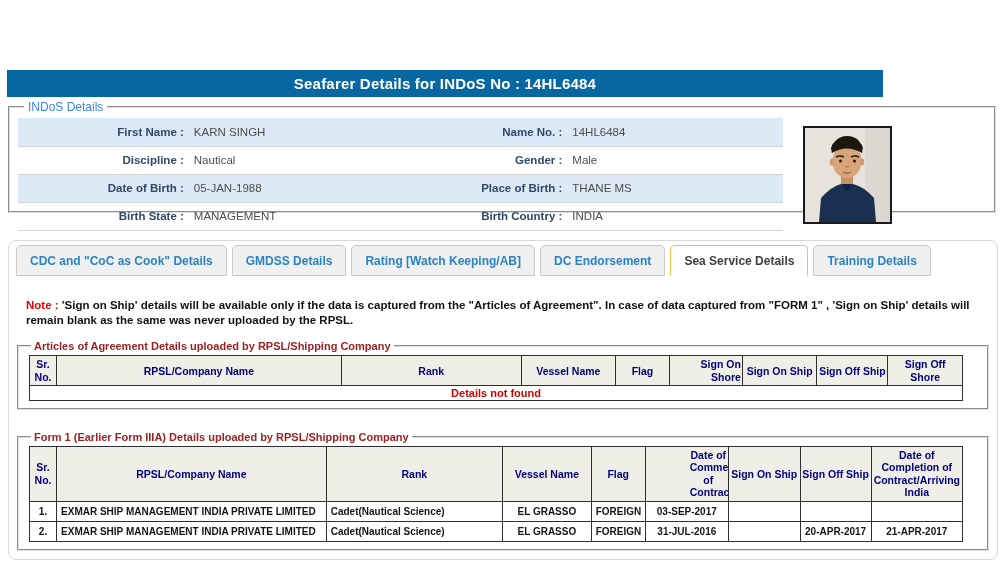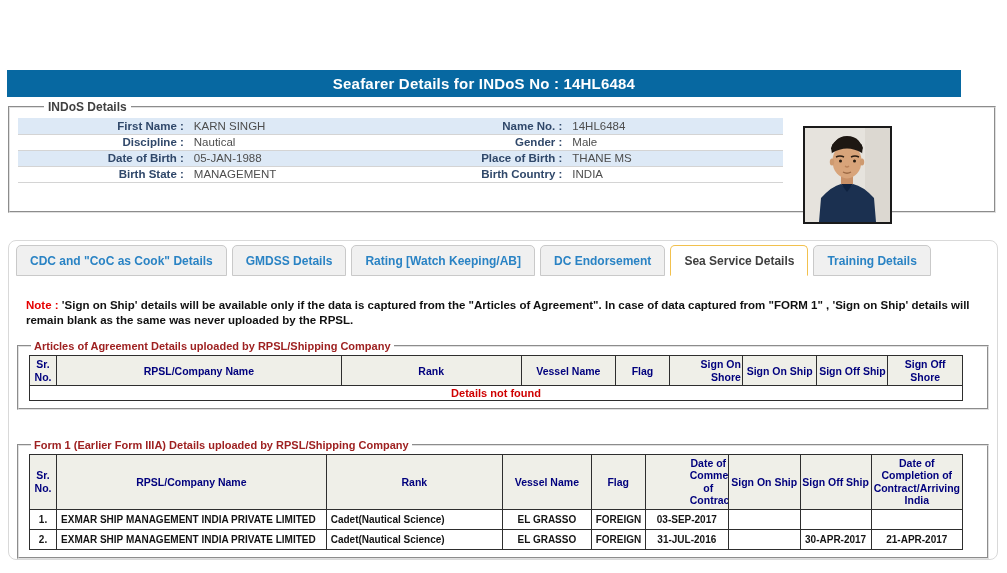--- a/index.html
+++ b/index.html
@@ -2,35 +2,35 @@
 <html><head>
 <meta charset="utf-8">
 <style>
   html,body{margin:0;padding:0;}
   body{
     width:1007px;height:573px;position:relative;overflow:hidden;
     background:#ffffff;font-family:"Liberation Sans",sans-serif;
   }
   
   .titlebar{
-    position:absolute;left:7px;top:70px;width:954px;height:27px;
+    position:absolute;left:7px;top:70px;width:876px;height:27px;
     background:#0768A1;color:#ffffff;font-weight:bold;font-size:15px;
     text-align:center;line-height:27px;letter-spacing:.2px;
   }
   
   fieldset{border:2px groove #e0e0e0;background:#fff;}
   .indos-fs{
     position:absolute;left:8px;top:100px;width:988px;height:113px;
     box-sizing:border-box;margin:0;padding:2px 8px 6px 8px;
   }
   .indos-fs legend{
-    font-size:12px;font-weight:bold;color:#404040;margin-left:26px;padding:0 4px;
+    font-size:12px;font-weight:normal;color:#3b82f6;margin-left:6px;padding:0 4px;
   }
   .indos-table{width:79%;border-collapse:collapse;margin-top:2px;table-layout:fixed;}
-  .indos-table tr{height:16px;}
+  .indos-table tr{height:28px;}
   .indos-table tr.alt{background:#DDE9F6;}
   .indos-table td{font-size:11.5px;border-bottom:1px solid #d4d4d4;padding:0;overflow:hidden;white-space:nowrap;}
   .indos-table td.lab{font-weight:bold;color:#30486A;text-align:right;padding-right:7px;}
   .indos-table td.val{color:#4D4D4D;text-align:left;padding-left:3px;}
   .photo-box{
     position:absolute;left:793px;top:12px;width:85px;height:94px;
     border:2px solid #1a1a1a;background:#e3e0da;
   }
   .photo-box svg{display:block;width:100%;height:100%;}
   
@@ -44,21 +44,21 @@
     padding:0 13px;height:31px;line-height:30px;box-sizing:border-box;
     font-weight:bold;font-size:12px;color:#2A83C4;cursor:pointer;white-space:nowrap;
   }
   .tab.active{background:#ffffff;border-color:#F2C14E;border-bottom-color:#ffffff;color:#404040;}
   
   .note{margin:22px 17px 0 17px;font-size:11.5px;font-weight:bold;color:#111111;line-height:1.32;}
   .note .prefix{color:#E60000;}
   
   .data-fs{margin:12px 8px 0 8px;padding:1px 5px 7px 5px;}
   .data-fs legend{font-size:11px;font-weight:bold;color:#9E2121;margin-left:7px;padding:0 3px;}
-  .form1-fs{margin-top:29px;}
+  .form1-fs{margin-top:21px;}
   table.grid{
     width:97.5%;margin:2px 0 0 5px;border-collapse:collapse;table-layout:fixed;
     border:1px solid #222;
   }
   .grid th,.grid td{border:1px solid #2e2e2e;overflow:hidden;}
   .grid th{
     background:#EFEFE8;color:#00007D;font-size:10.5px;font-weight:bold;
     text-align:center;padding:2px 1px;line-height:1.18;
   }
   .grid td{font-size:10px;font-weight:bold;color:#141414;padding:1px 4px;height:17px;white-space:nowrap;}
@@ -221,19 +221,19 @@
             <td class="al-center">&nbsp;</td>
           </tr>
           <tr>
             <td class="al-center">2.</td>
             <td class="al-left">EXMAR SHIP MANAGEMENT INDIA PRIVATE LIMITED</td>
             <td class="al-left">Cadet(Nautical Science)</td>
             <td class="al-center">EL GRASSO</td>
             <td class="al-center">FOREIGN</td>
             <td class="al-center">31-JUL-2016</td>
             <td class="al-center">&nbsp;</td>
-            <td class="al-center">30-APR-2017</td>
+            <td class="al-center">20-APR-2017</td>
             <td class="al-center">21-APR-2017</td>
           </tr>
         </tbody>
       </table>
   </fieldset>
 </div>
 
 </body></html>

